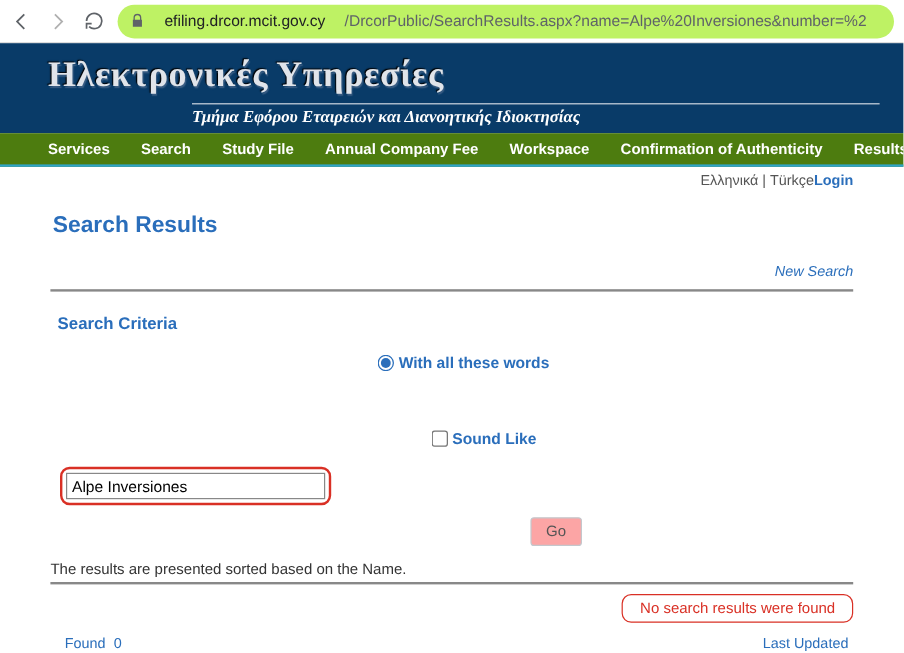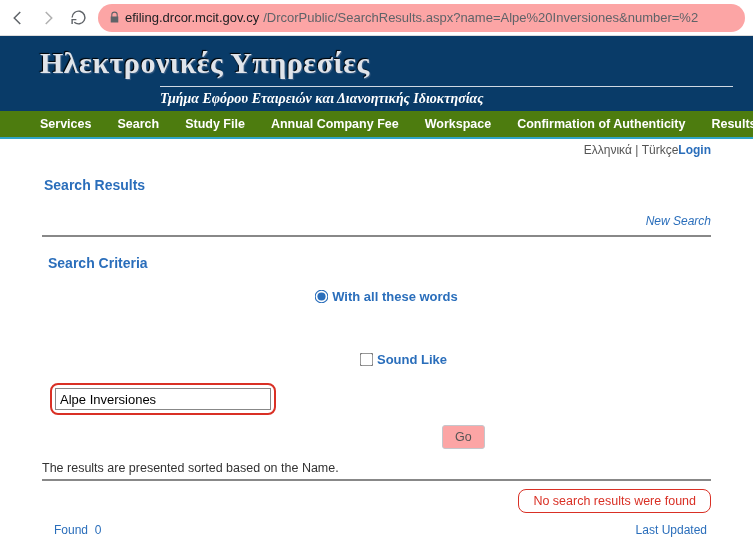--- a/index.html
+++ b/index.html
@@ -1,32 +1,32 @@
 <!DOCTYPE html>
 <html><head>
 <meta charset="utf-8">
 <style>
   * { box-sizing: border-box; margin: 0; padding: 0; }
   body { font-family: Arial, Helvetica, sans-serif; width: 753px; height: 544px; overflow: hidden; background: #fff; }
   .browser-bar { height: 36px; display: flex; align-items: center; padding: 0 8px; gap: 10px; background: #fff; border-bottom: 1px solid #ddd; }
   .nav-btn { width: 20px; height: 20px; display: flex; align-items: center; justify-content: center; color: #5f6368; cursor: pointer; }
   .nav-btn.disabled { color: #b0b0b0; cursor: default; }
-  .url-box { flex: 1; display: flex; align-items: center; gap: 4px; background: #fca5a5; border-radius: 14px; padding: 0 10px; height: 28px; font-size: 13px; color: #202124; overflow: hidden; white-space: nowrap; }
+  .url-box { flex: 1; display: flex; align-items: center; gap: 16px; background: #bef264; border-radius: 14px; padding: 0 10px; height: 28px; font-size: 13px; color: #202124; overflow: hidden; white-space: nowrap; }
   .lock { color: #5f6368; }
   .header { background: #093b68; color: #fff; padding: 10px 20px 4px 40px; }
   .title-img { font-family: Georgia, 'Times New Roman', serif; font-size: 30px; font-weight: bold; color: #e0e4ea; text-shadow: 1px 1px 1px #3b5e84, -1px -1px 1px #000; letter-spacing: 0.5px; }
   .subtitle-row { border-top: 1px solid #cfd8e2; margin-top: 6px; padding-top: 4px; margin-left: 120px; }
   .subtitle { font-family: Georgia, 'Times New Roman', serif; font-style: italic; font-weight: bold; font-size: 14px; color: #fff; }
   .menu { background: #4d7c0f; border-bottom: 2px solid #2fa4c8; display: flex; padding: 6px 0 6px 40px; gap: 26px; font-size: 12.5px; font-weight: bold; color: #fff; white-space: nowrap; overflow: hidden; }
   .menu-item { cursor: pointer; }
   .langbar { display: flex; justify-content: flex-end; padding: 4px 42px 0 42px; font-size: 12px; }
   .langs { color: #555; }
   .login { color: #2a6ebb; font-weight: bold; text-decoration: none; cursor: pointer; }
   .content { padding: 6px 42px 0 42px; }
-  .page-title { color: #2a6ebb; font-weight: bold; font-size: 14px; margin: 14px 0 10px 2px; font-family: Verdana, Arial, sans-serif; }
+  .page-title { color: #2a6ebb; font-weight: bold; font-size: 19px; margin: 14px 0 10px 2px; font-family: Verdana, Arial, sans-serif; }
   .new-search-row { text-align: right; padding: 8px 0 6px 0; border-bottom: 2px solid #888; }
   .new-search { color: #2a6ebb; font-size: 12px; text-decoration: none; cursor: pointer; font-style: italic; }
   .criteria-title { color: #2a6ebb; font-weight: bold; font-size: 14px; margin: 18px 0 18px 6px; font-family: Verdana, Arial, sans-serif; }
   .radios { display: flex; gap: 48px; padding-left: 20px; margin-bottom: 16px; align-items: center; font-size: 13px; font-weight: bold; color: #2a6ebb; flex-direction: column; }
   .radio-group, .check-group { display: flex; align-items: center; gap: 4px; }
   .radio-group input, .check-group input { accent-color: #2a6ebb; transform: scale(1.05); }
   .form-row { display: flex; align-items: center; padding-left: 8px; margin-bottom: 10px; font-size: 12.5px; color: #444; }
   .form-label { width: 172px; font-family: Verdana, Arial, sans-serif; }
   .text-input { width: 216px; height: 22px; border: 1px solid #888; padding: 1px 4px; font-size: 13px; font-family: Arial, sans-serif; }
   .highlight-box { border: 2px solid #d93025; border-radius: 8px; padding: 3px; display: inline-block; }

